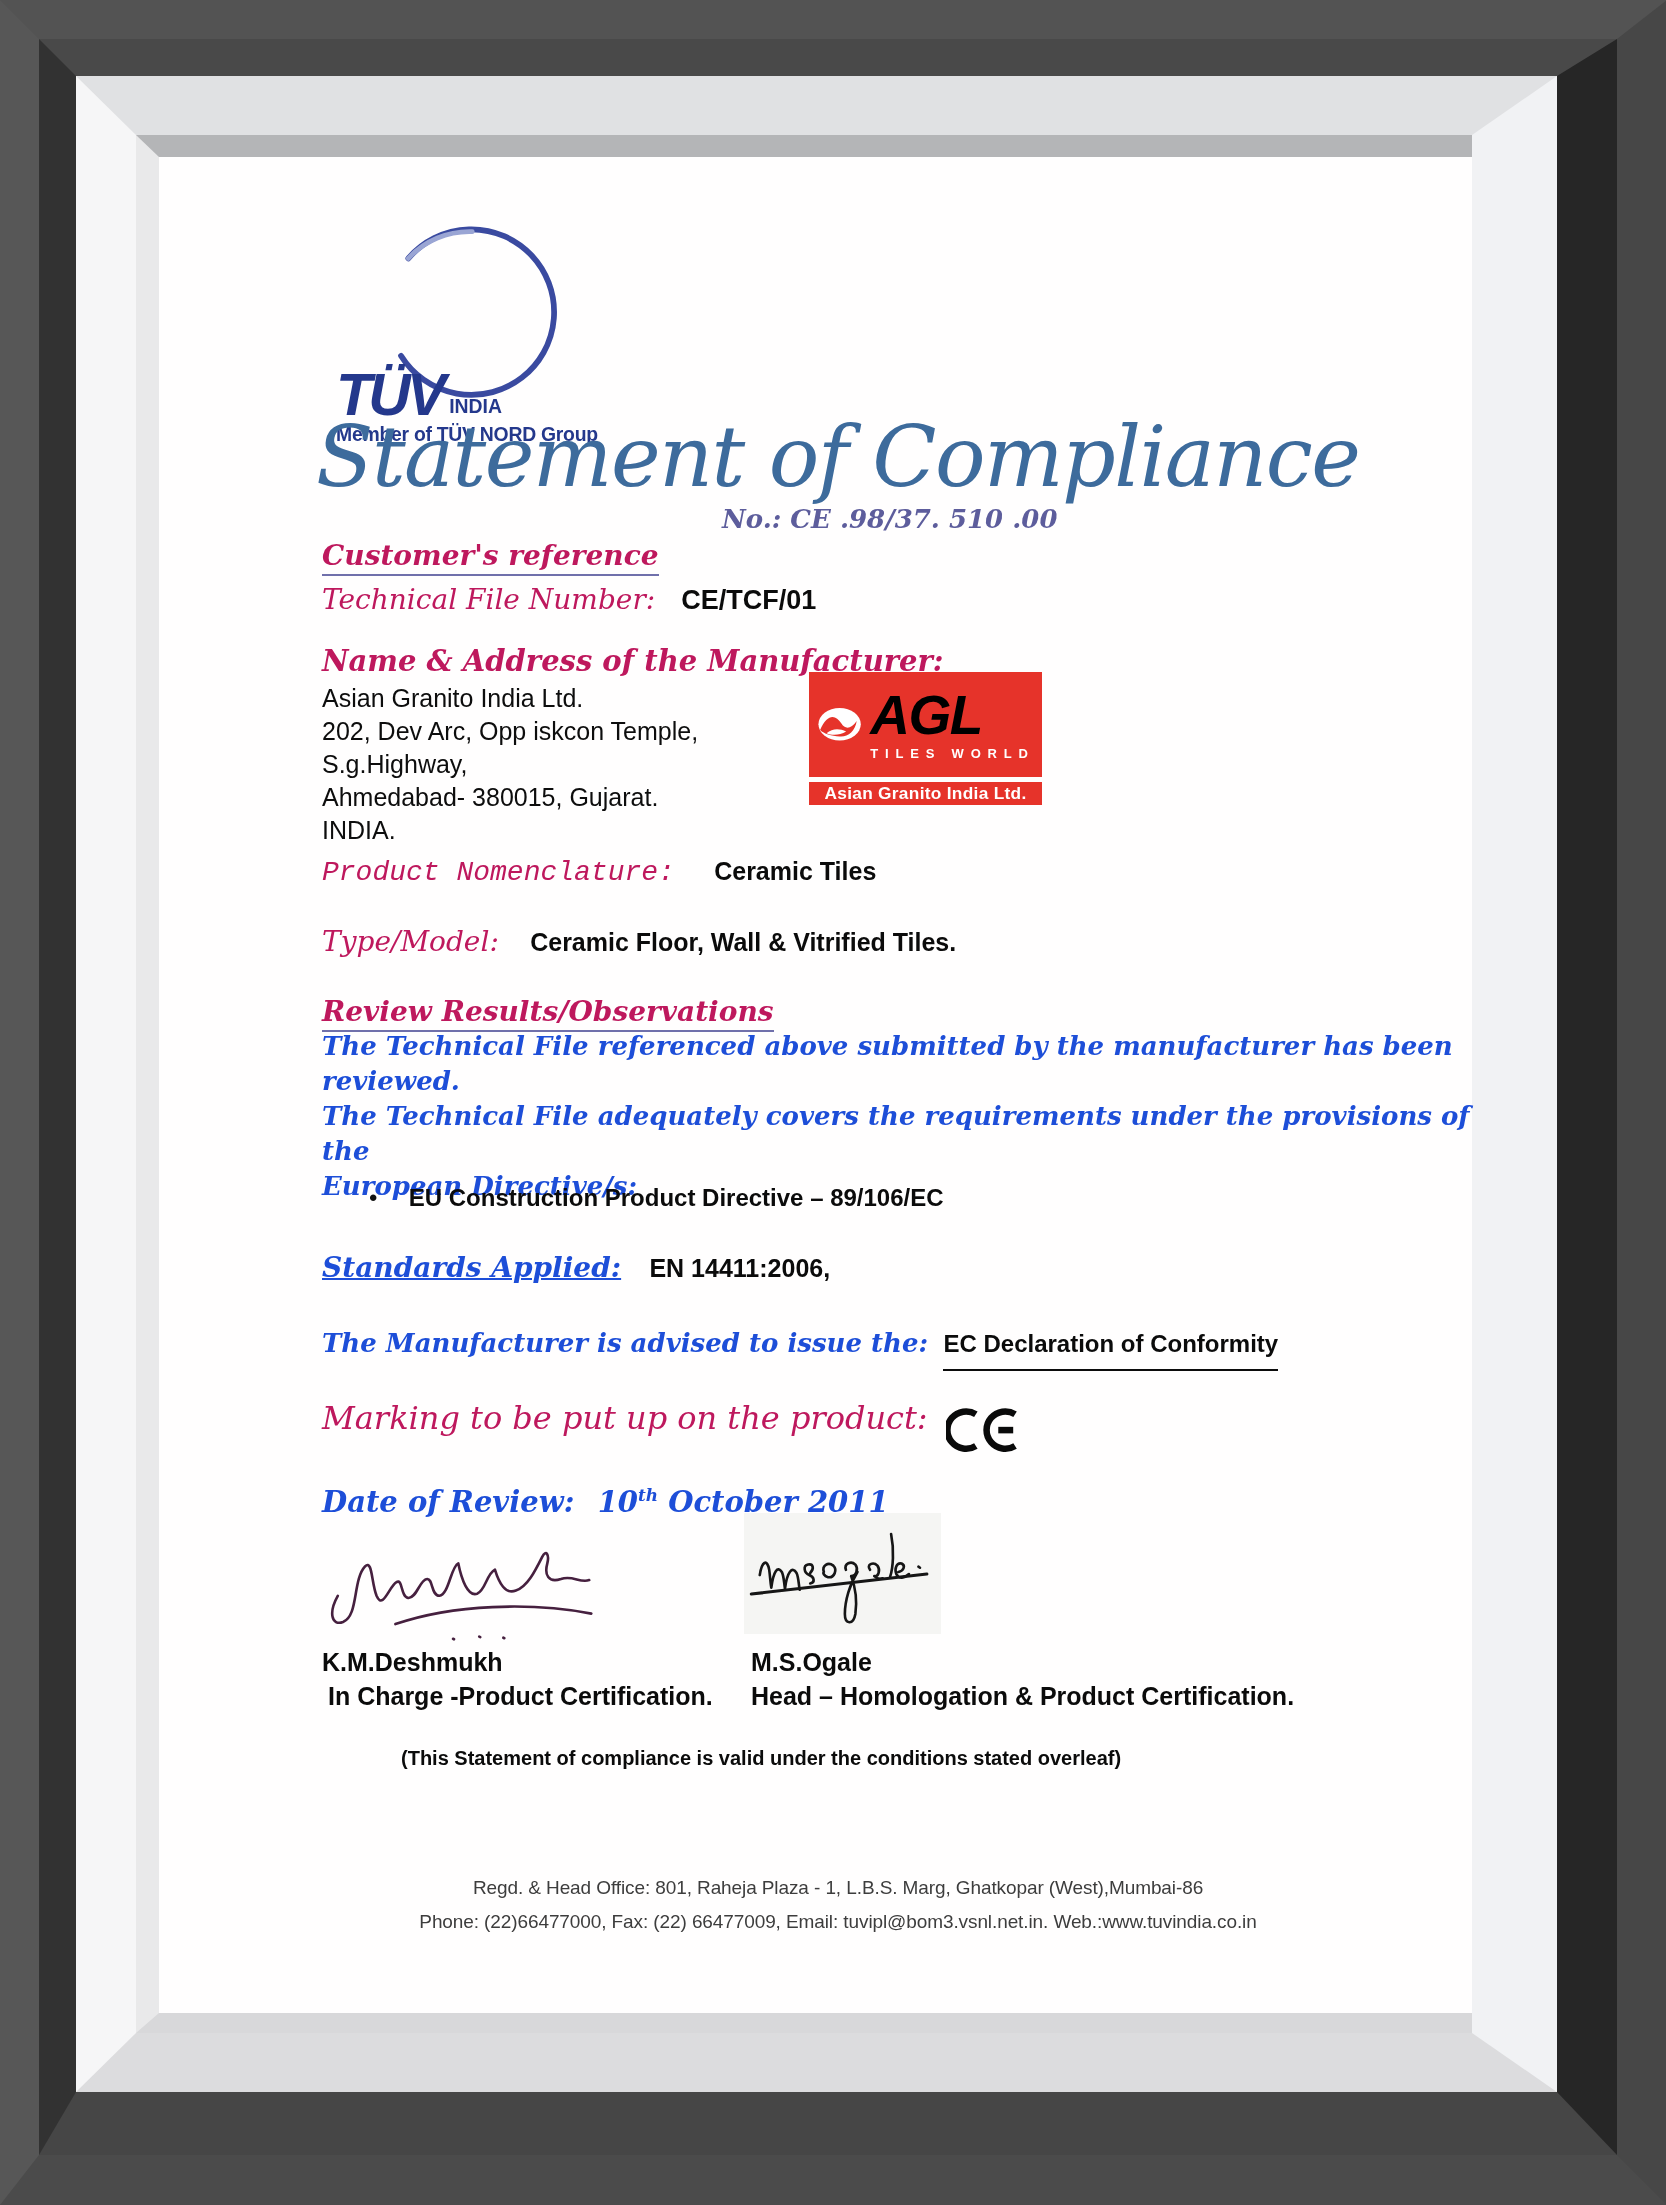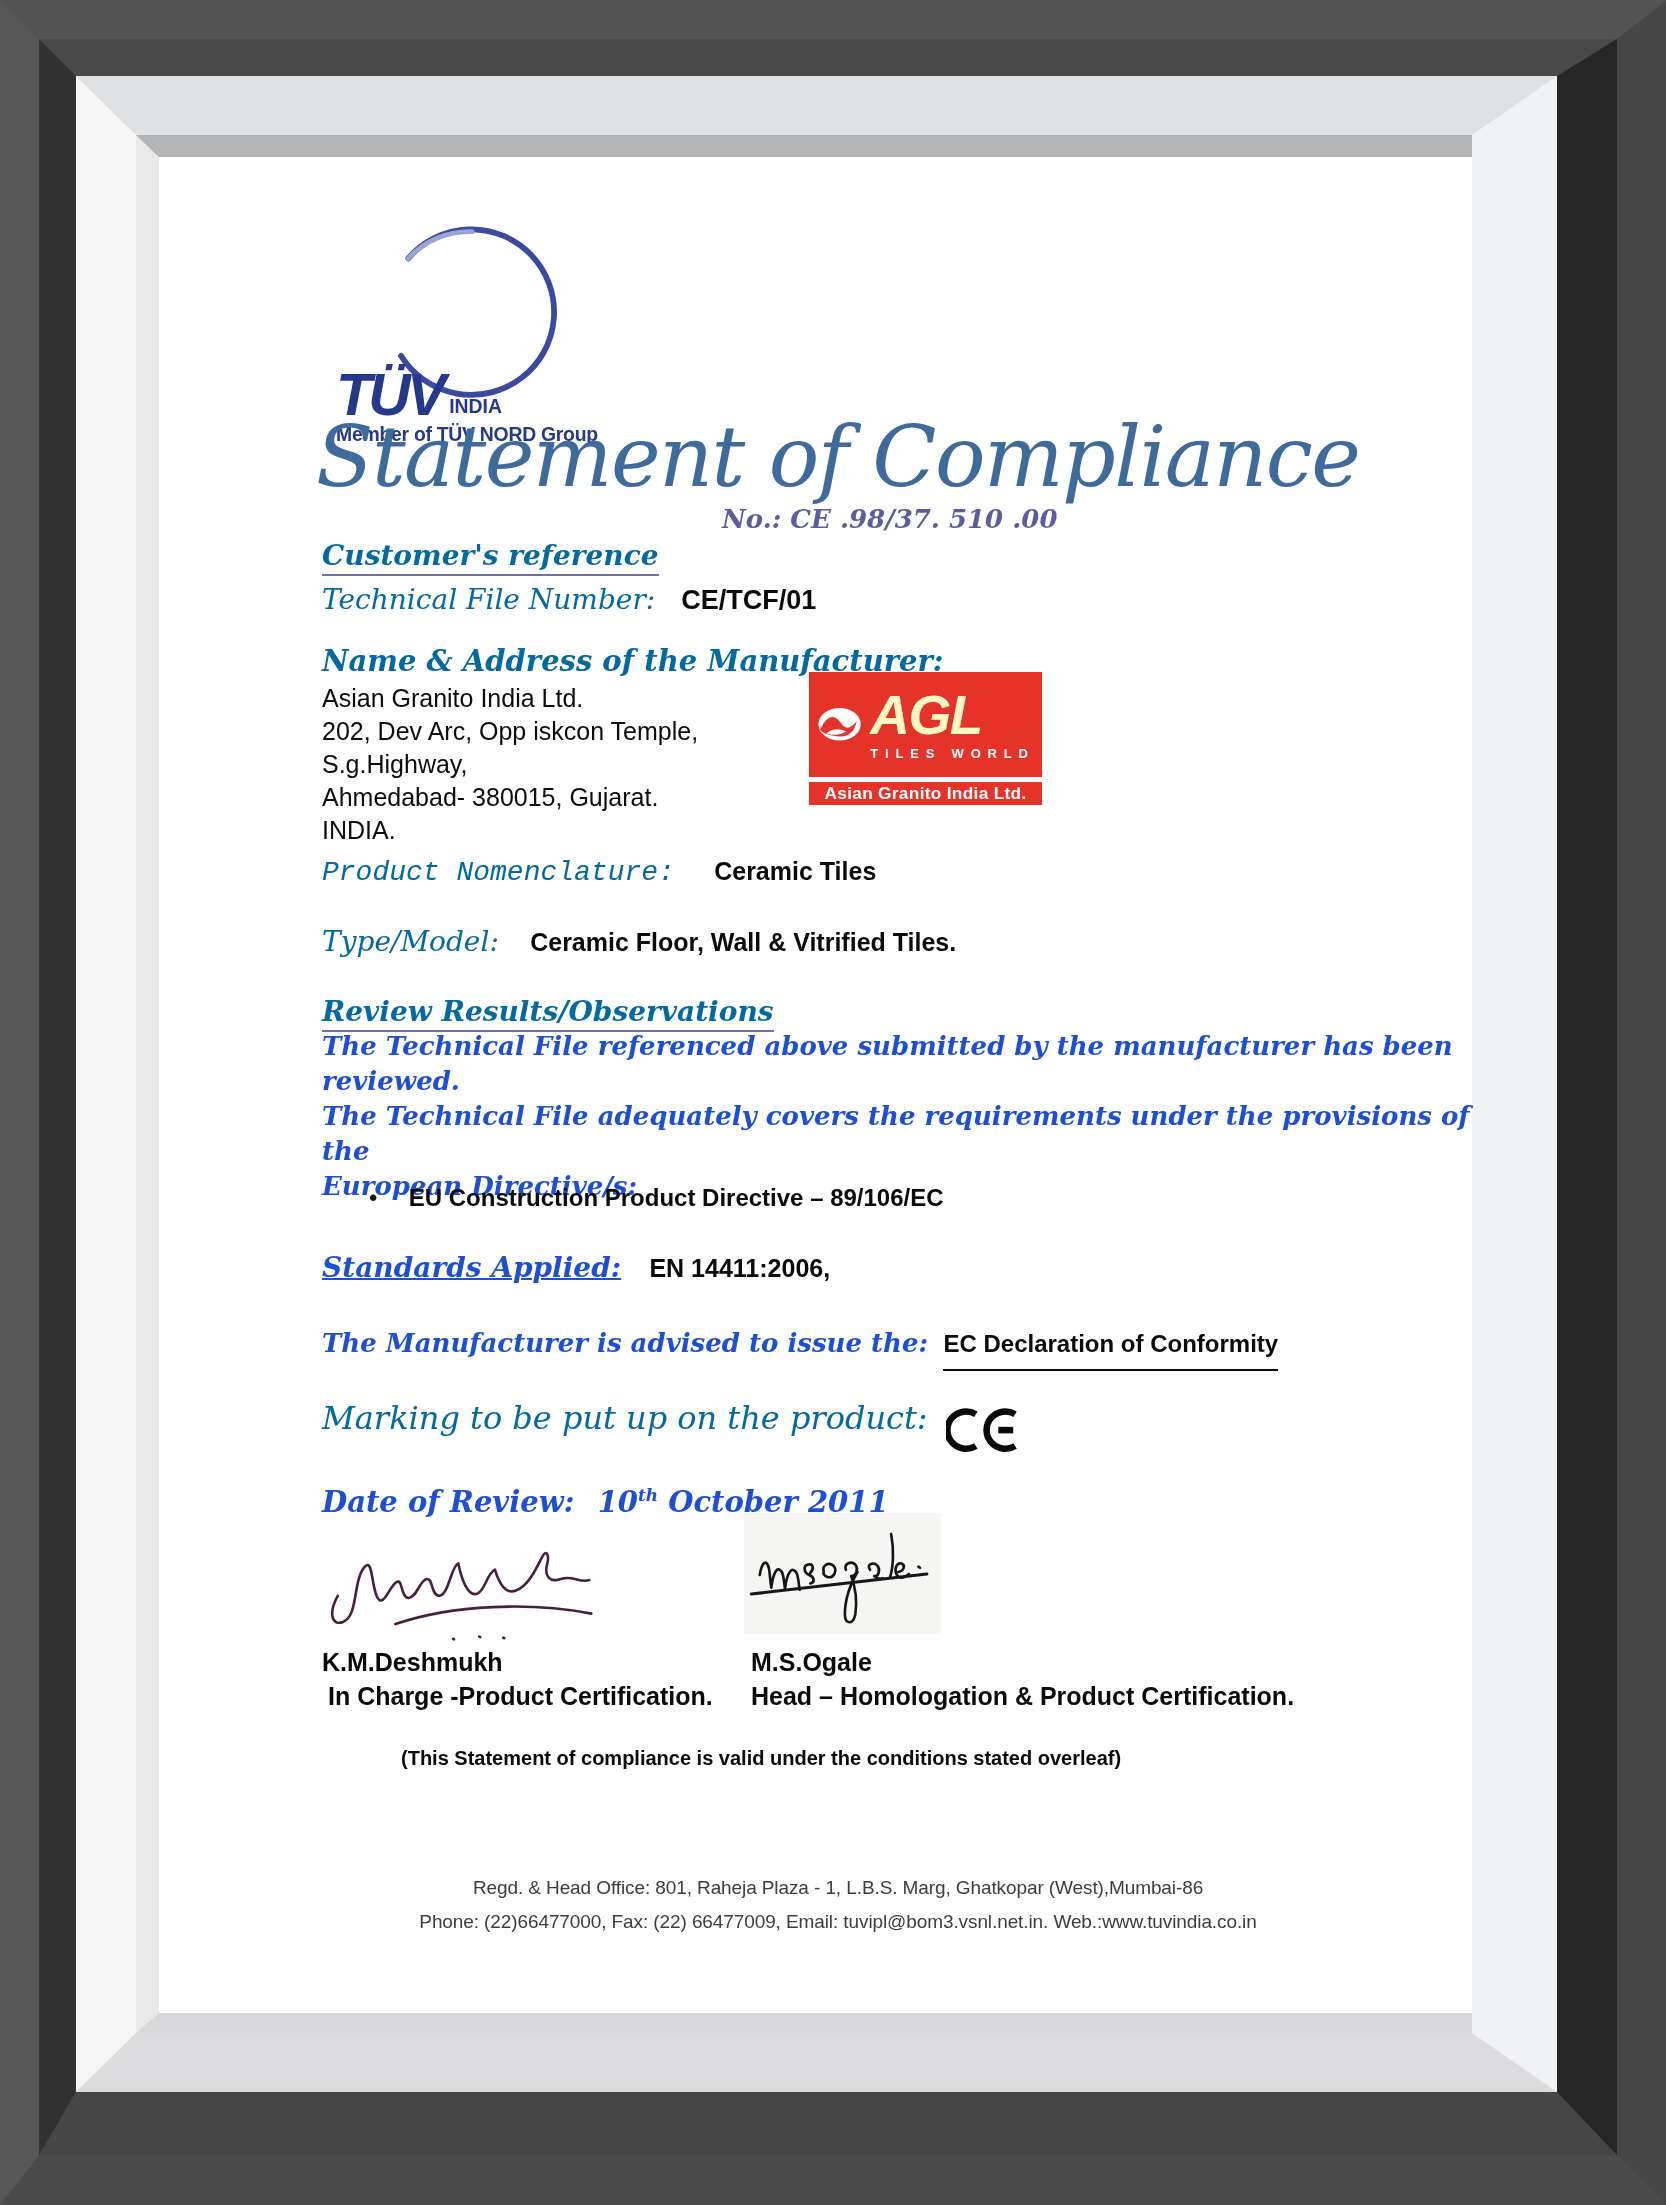--- a/index.html
+++ b/index.html
@@ -15,42 +15,42 @@
        border-color:#e0e1e3 #f1f2f4 #dcdcde #f6f6f7;}
   .lip{width:100%;height:100%;border-style:solid;
        border-width:22.6px 0px 20px 23.6px;
        border-color:#b4b5b7 #ffffff #d8d8da #e9e9ea;}
   .page{width:100%;height:100%;background:#fffefe;position:relative;
         font-family:"Liberation Sans",sans-serif;color:#111;}
   .abs{position:absolute;}
 
   
   .script{font-family:"DejaVu Serif",serif;font-style:italic;}
-  .purple{color:#0369a1;}
+  .purple{color:#be185d;}
   .purple-u{border-bottom:2.6px solid #7070ab;padding-bottom:2.1px;}
   .blacksc{color:#1d4ed8;font-weight:600;}
   .boldsans{font-family:"Liberation Sans",sans-serif;font-weight:700;color:#0b0b0b;}
 
   .title{font-family:"DejaVu Serif",serif;font-style:italic;font-size:84px;
          color:#3d6b9c;letter-spacing:-1.6px;white-space:nowrap;}
   .docno{font-size:26px;font-weight:600;color:#5d5d9c;}
   .h-purple{font-size:28px;font-weight:700;}
   .label-row{white-space:nowrap;}
   .addr{font-size:25px;line-height:33px;color:#0d0d0d;letter-spacing:0px;}
   .para{font-size:26px;line-height:35px;}
   .bullet-txt{font-size:24px;}
   .note{font-size:20px;font-weight:700;color:#0b0b0b;}
   .footer{font-size:19px;line-height:34px;color:#3d3d3d;text-align:center;
           letter-spacing:-0.1px;}
   sup{font-size:58%;vertical-align:super;}
 
   
   .agl-box{width:233px;height:105px;background:#e6332a;display:flex;
            align-items:center;padding:0 7.3px;}
-  .agl-brand{font-size:55px;font-weight:900;font-style:italic;color:#fef9c3;
+  .agl-brand{font-size:55px;font-weight:900;font-style:italic;color:#000000;
              letter-spacing:-1.6px;line-height:55px;font-family:"Liberation Sans",sans-serif;}
   .agl-tag{font-size:13px;font-weight:700;color:#fff;letter-spacing:6.8px;
            margin-top:3.1px;white-space:nowrap;}
   .agl-strip{width:233px;height:23px;background:#e6332a;margin-top:4.7px;
              display:flex;align-items:center;justify-content:center;
              color:#fff;font-weight:700;font-size:17.3px;letter-spacing:0.3px;}
 
   .sig-right-box{width:197px;height:121px;background:#f5f5f3;}
 
   .ec-underline{border-bottom:2.6px solid #0c0c0c;padding-bottom:12px;}

